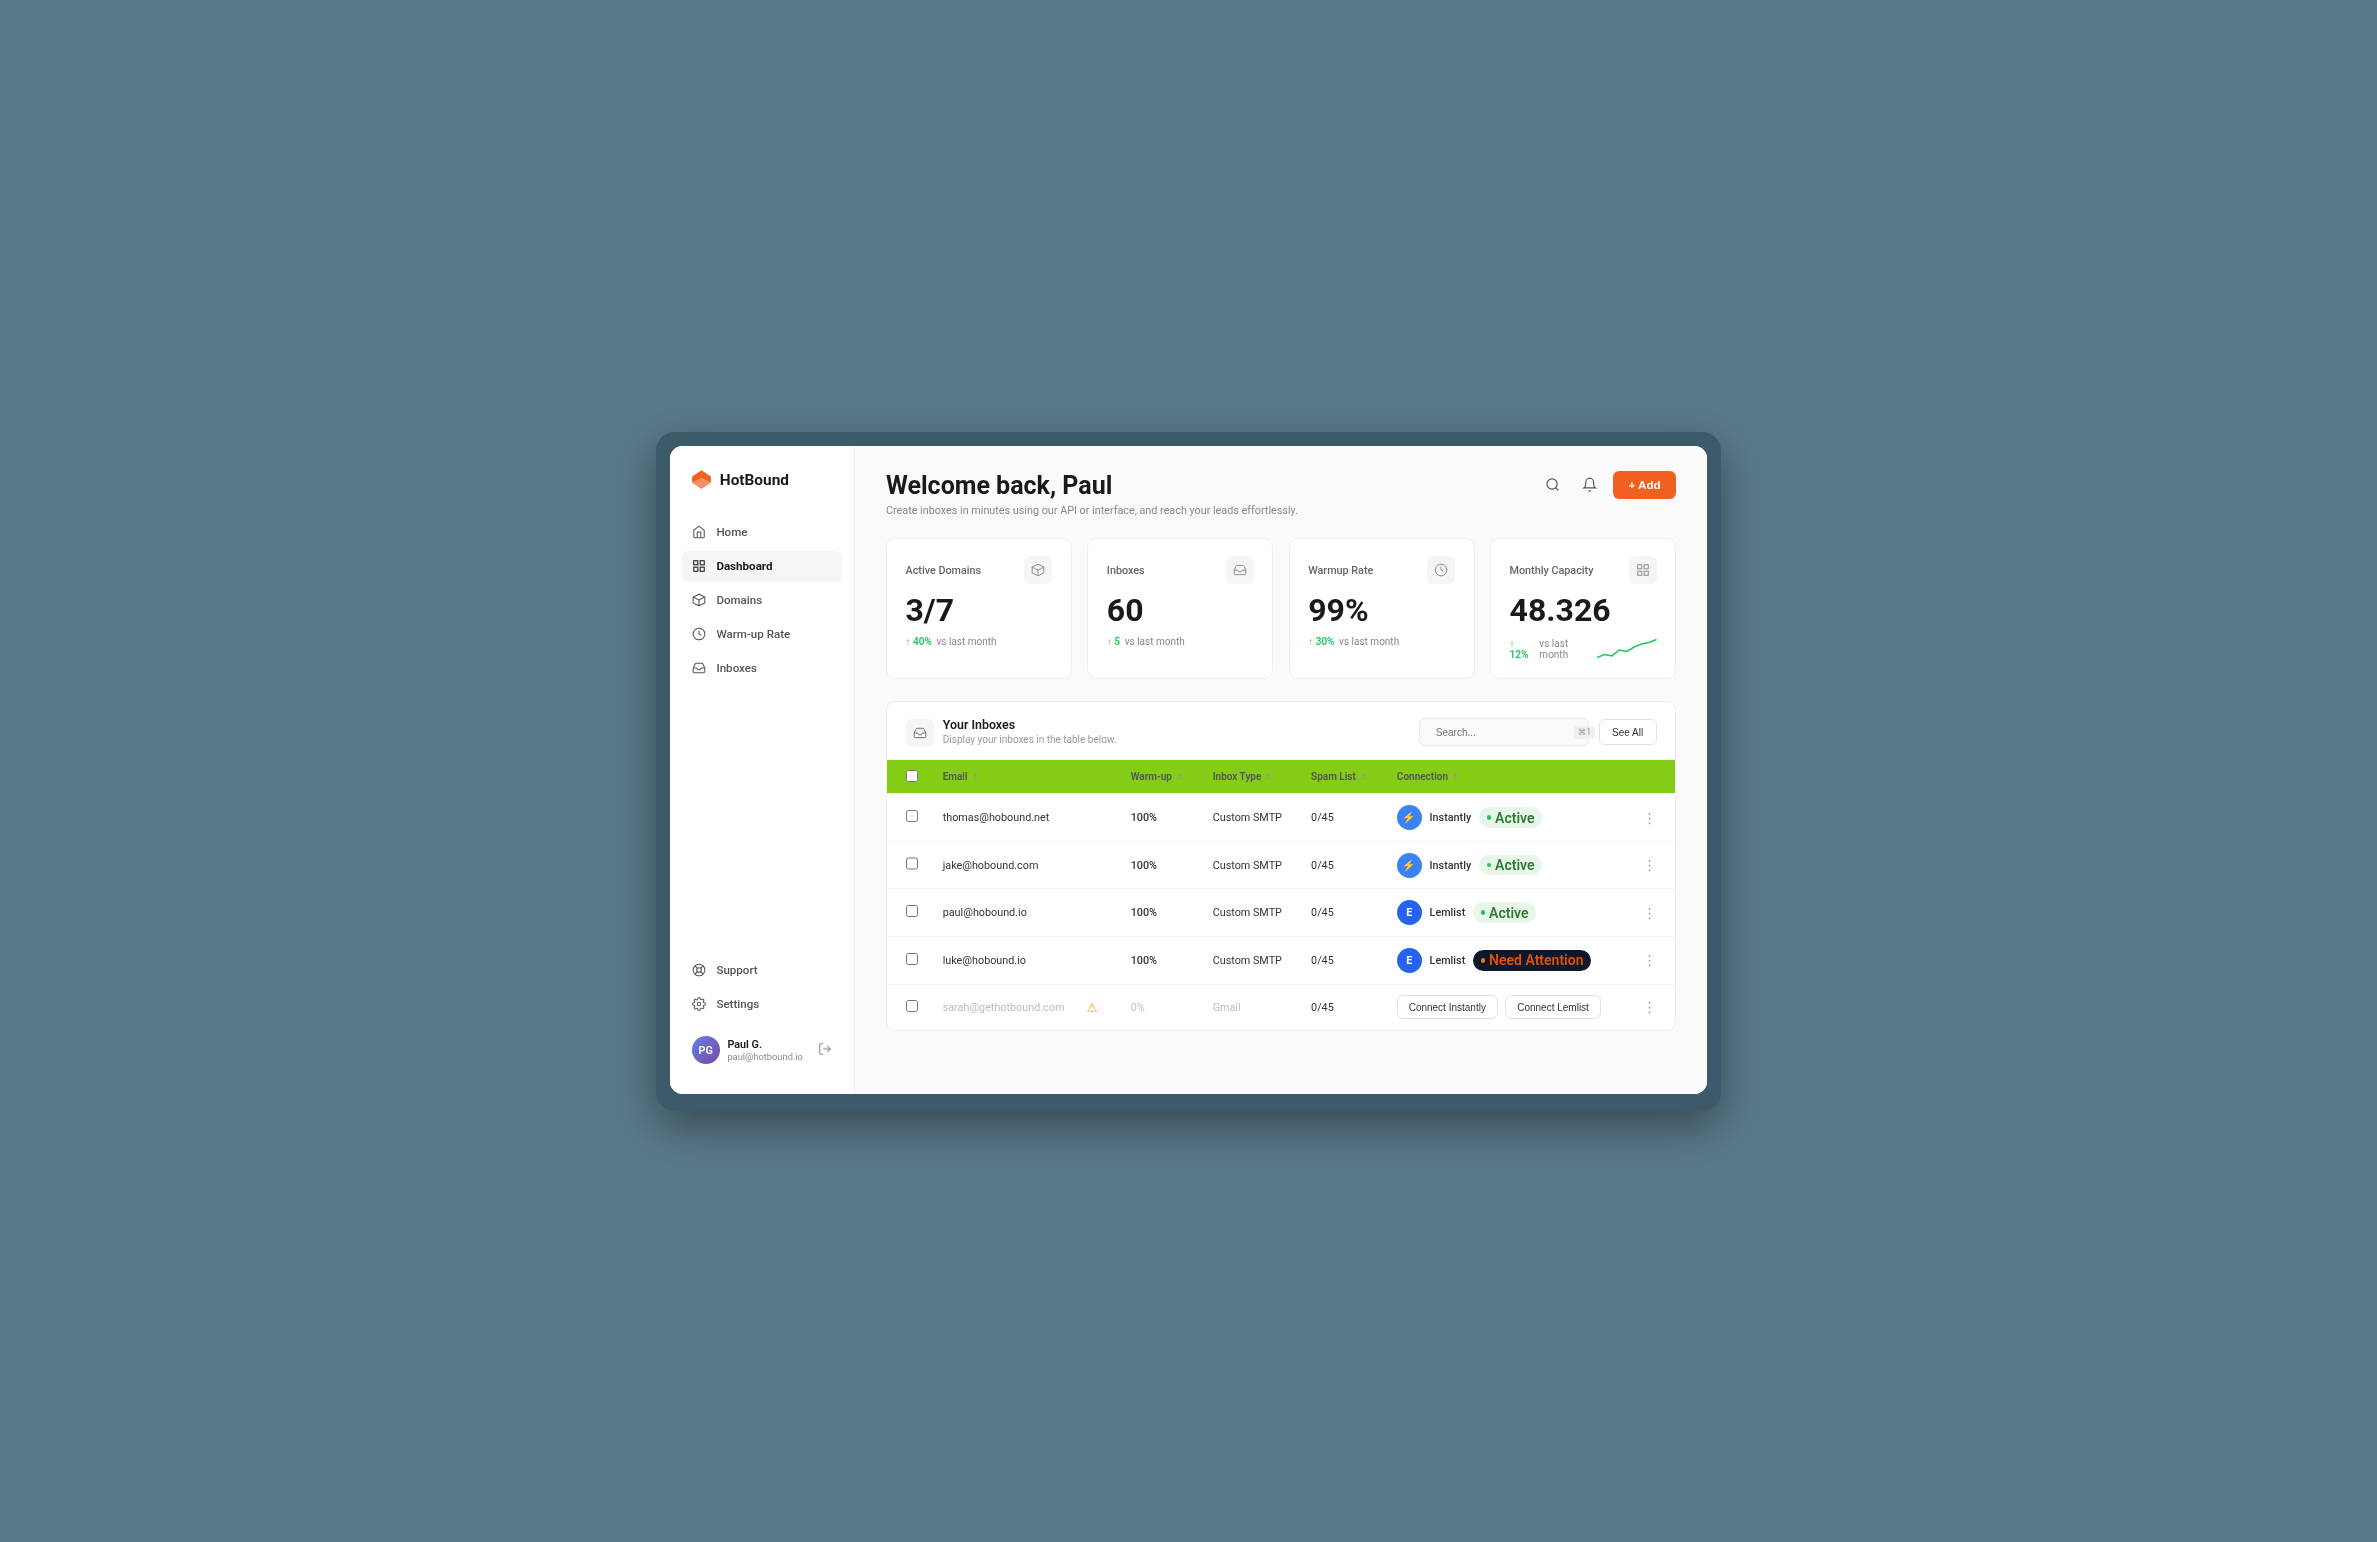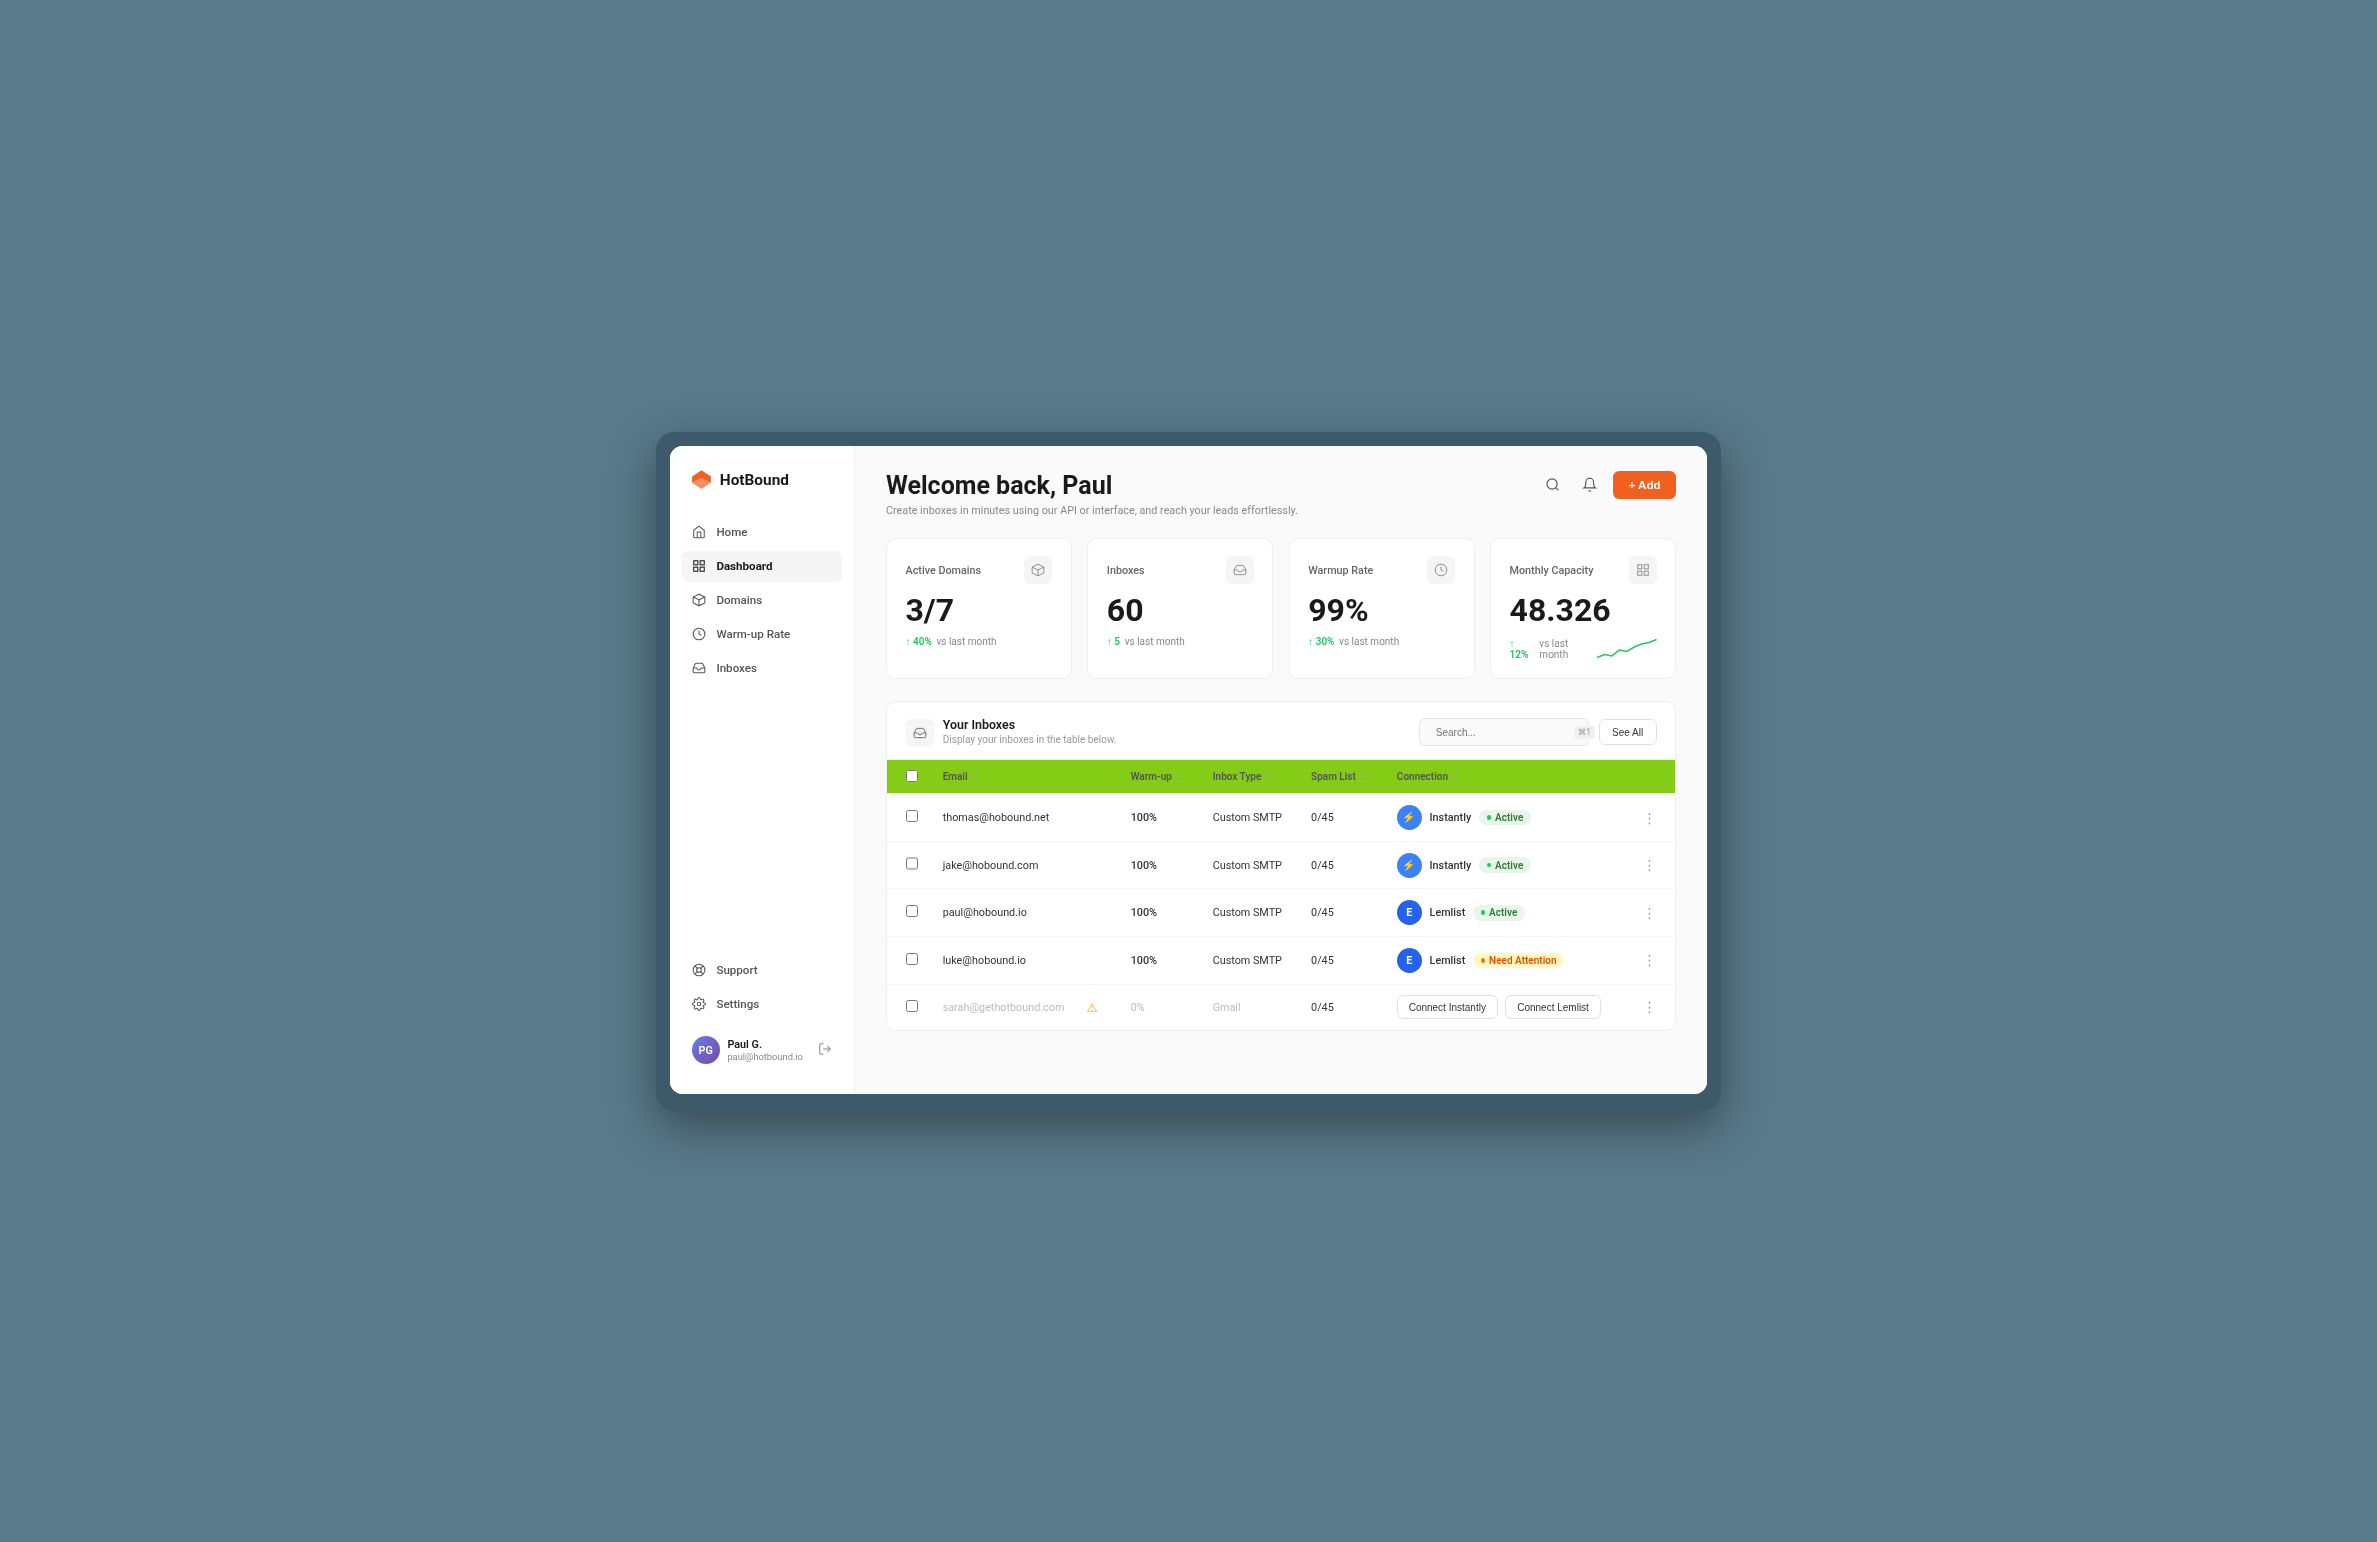--- a/index.html
+++ b/index.html
@@ -362,30 +362,30 @@
       font-size: 10.8px;
       color: #333;
       font-weight: 500;
     }
     .status-badge {
       display: inline-flex;
       align-items: center;
       gap: 3.9px;
       padding: 2.3px 7.7px;
       border-radius: 15.4px;
-      font-size: 10px;
+      font-size: 14px;
       font-weight: 600;
       text-align: center;
     }
     .status-badge.active {
       background: #e8f5e9;
       color: #2e7d32;
     }
     .status-badge.need-attention {
-      background: #fef9c3;
+      background: #0f172a;
       color: #e65100;
     }
     .status-dot {
       width: 4.6px;
       height: 4.6px;
       border-radius: 50%;
       display: inline-block;
     }
     .status-dot.active { background: #22c55e; }
     .status-dot.need-attention { background: #f97316; }

